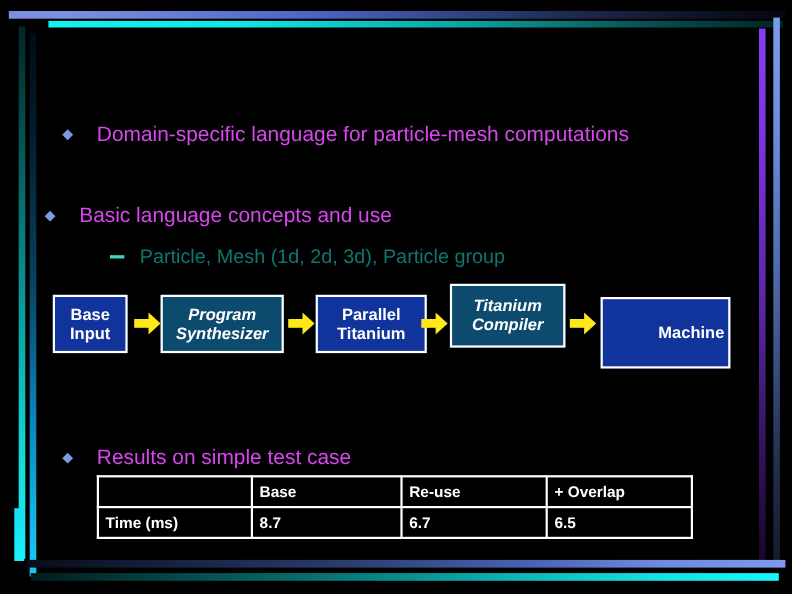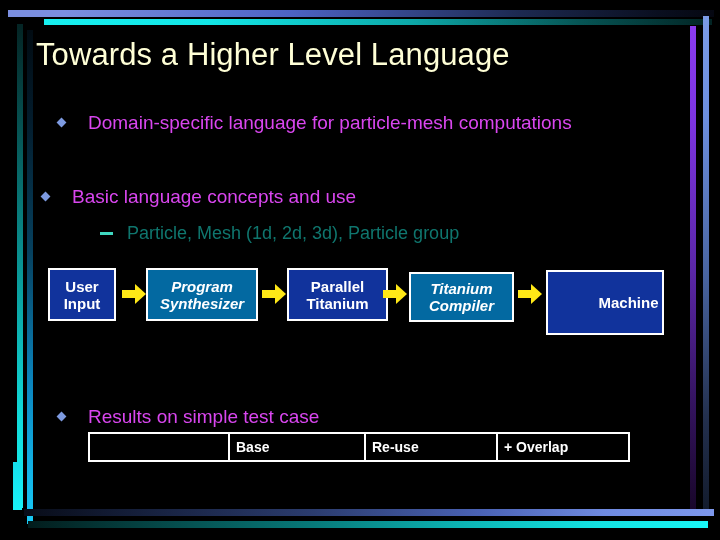--- a/index.html
+++ b/index.html
@@ -126,21 +126,21 @@
     color: #ffffff;
     display: flex;
     align-items: center;
     justify-content: center;
     text-align: center;
     font-size: 15px;
     line-height: 17px;
     font-weight: bold;
   }
   .fbox.navy { background: #11339c; }
-  .fbox.teal { background: #0369a1; font-style: italic; }
+  .fbox.teal { background: #0c4a6e; font-style: italic; }
 
   .arrow {
     position: absolute;
     width: 0; height: 0;
   }
   .arrow .shaft {
     position: absolute;
     left: 0; top: 6px;
     width: 14px; height: 8px;
     background: #ffe817;
@@ -185,40 +185,39 @@
   <div class="edge top-blue"></div>
   <div class="edge top-cyan"></div>
   <div class="edge left-outer"></div>
   <div class="edge left-inner"></div>
   <div class="edge right-purple"></div>
   <div class="edge right-blue"></div>
   <div class="edge bot-blue"></div>
   <div class="edge bot-cyan"></div>
   <div class="edge corner-cyan-bl"></div>
 
-  <div id="title">Towards a Higher Level Language</div>
 
   <div class="l1" id="b1">
     <span class="bdot"></span>
     <span class="btxt">Domain-specific language for particle-mesh computations</span>
   </div>
 
   <div class="l1" id="b2">
     <span class="bdot"></span>
     <span class="btxt">Basic language concepts and use</span>
   </div>
 
   <div class="l2" id="s1">
     <span class="bdash"></span>
     <span class="btxt">Particle, Mesh (1d, 2d, 3d), Particle group</span>
   </div>
 
   <div id="flow">
     <div class="fbox navy" style="left:48px; top:268px; width:68px; height:53px;">
-      <span>User Input</span>
+      <span>Base Input</span>
     </div>
     <div class="arrow" style="left:122px; top:284px;">
       <span class="shaft"></span>
         <span class="head"></span>
     </div>
 
     <div class="fbox teal" style="left:146px; top:268px; width:112px; height:53px;">
       <span>Program Synthesizer</span>
     </div>
     <div class="arrow" style="left:262px; top:284px;">
@@ -227,21 +226,21 @@
     </div>
 
     <div class="fbox navy" style="left:287px; top:268px; width:101px; height:53px;">
       <span>Parallel Titanium</span>
     </div>
     <div class="arrow" style="left:383px; top:284px;">
       <span class="shaft"></span>
         <span class="head"></span>
     </div>
 
-    <div class="fbox teal" style="left:409px; top:272px; width:105px; height:50px;">
+    <div class="fbox teal" style="left:409px; top:258px; width:105px; height:58px;">
       <span>Titanium Compiler</span>
     </div>
     <div class="arrow" style="left:518px; top:284px;">
       <span class="shaft"></span>
         <span class="head"></span>
     </div>
 
     <div class="fbox navy" style="left:546px; top:270px; width:118px; height:65px;padding-left:47px;">
       <span>Machine</span>
     </div>
@@ -260,16 +259,22 @@
         <col class="c2">
         <col class="c3">
       </colgroup>
     <tbody>
       <tr>
         <td></td>
         <td>Base</td>
         <td>Re-use</td>
         <td>+ Overlap</td>
       </tr>
+      <tr>
+        <td>Time (ms)</td>
+        <td>8.7</td>
+        <td>6.7</td>
+        <td>6.5</td>
+      </tr>
     </tbody>
   </table>
 
 </div>
 
 </body></html>

